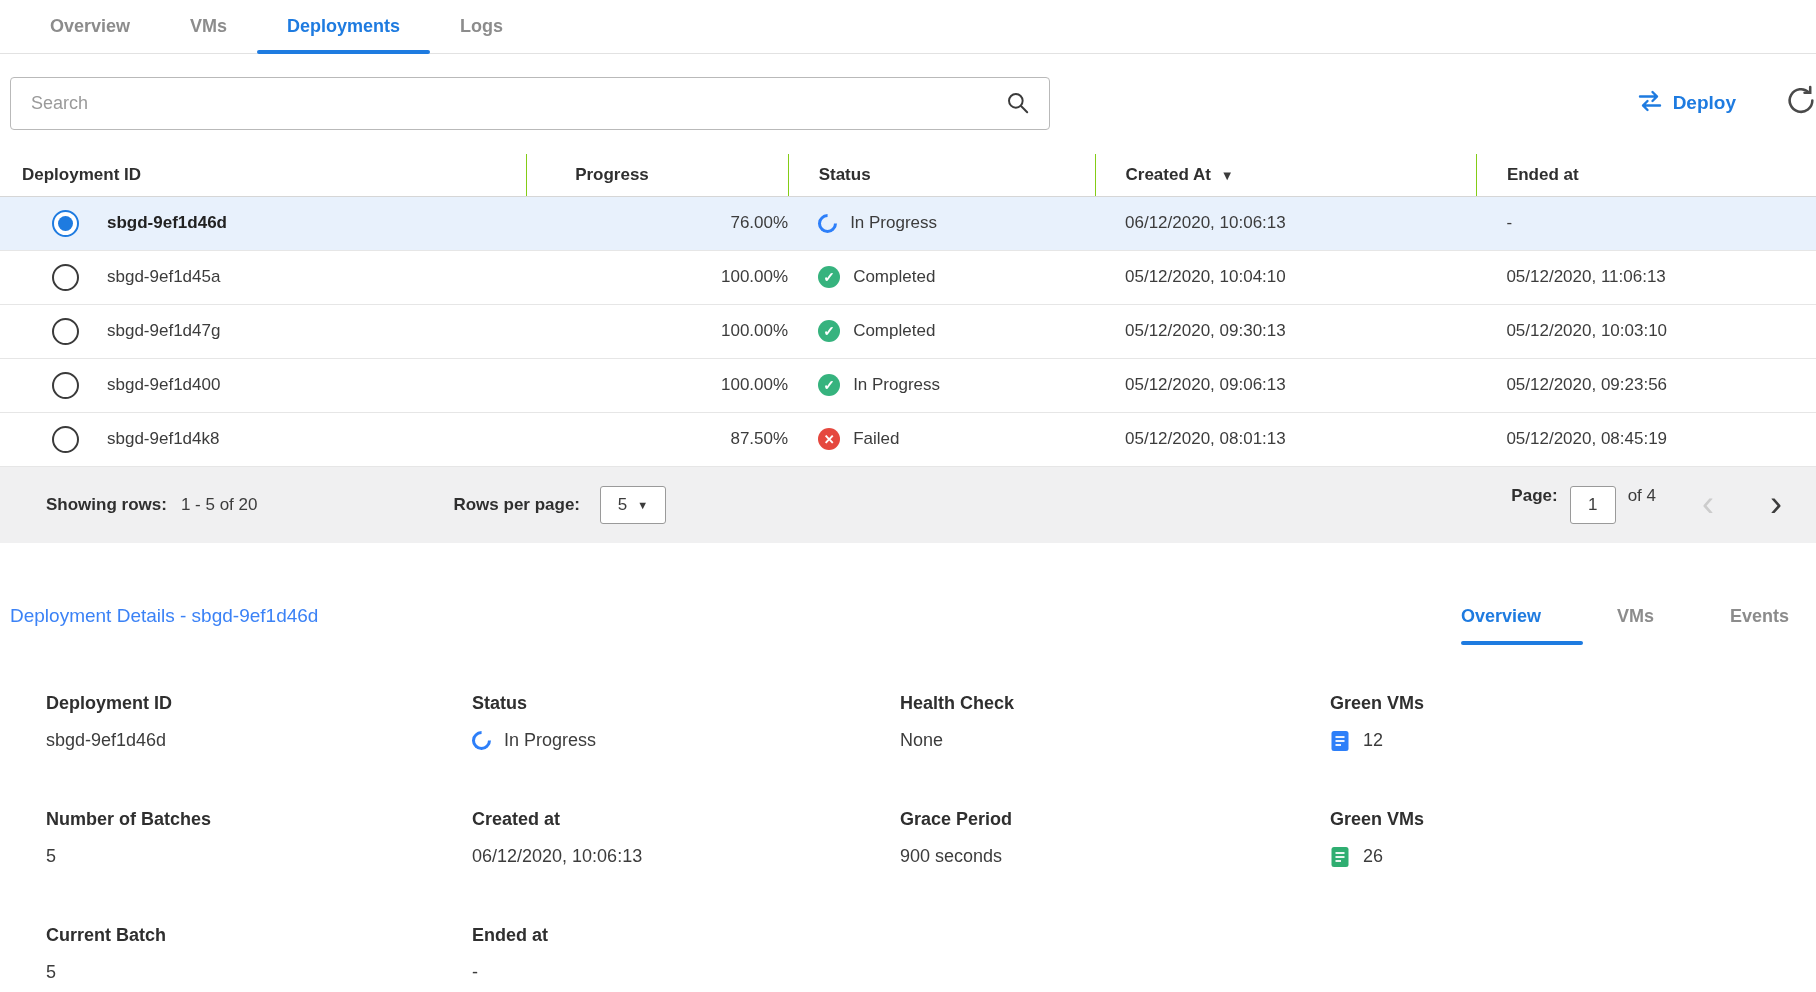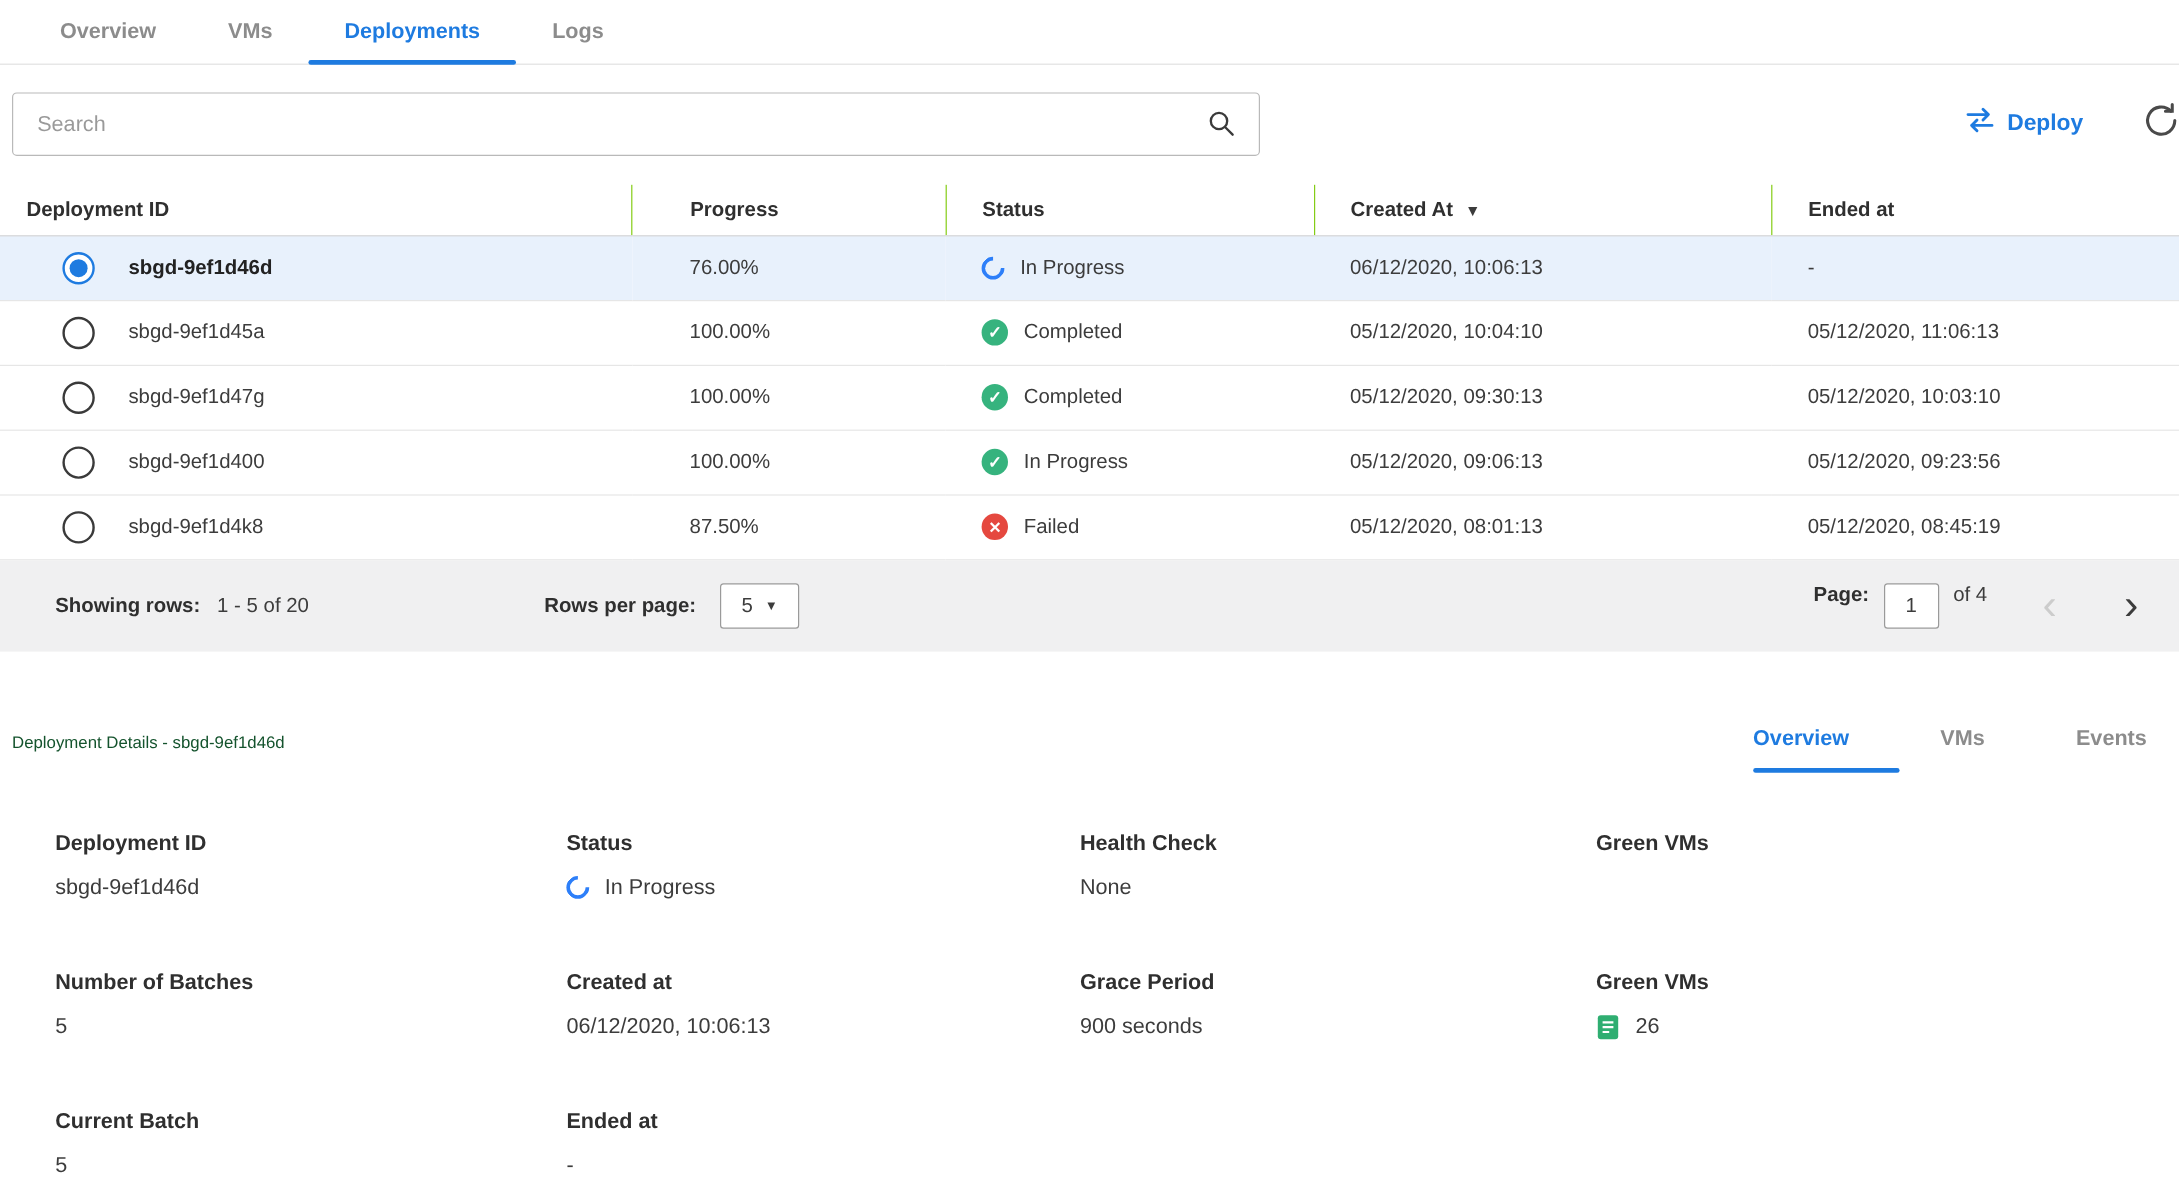--- a/index.html
+++ b/index.html
@@ -29,21 +29,21 @@
   .search-icon svg{display:block;}
   .deploy-btn{margin-left:auto;margin-right:66px;display:flex;align-items:center;gap:10px;border:none;background:none;color:var(--accent-blue);font-family:inherit;font-size:19px;font-weight:700;cursor:pointer;padding:6px 4px;}
   .refresh-clip{position:absolute;right:-12px;top:50%;transform:translateY(-50%);}
   
   .dep-table{width:100%;border-collapse:collapse;table-layout:fixed;margin-top:24px;}
   .dep-table thead th{height:42px;text-align:left;font-size:17px;font-weight:700;color:#2f2f2f;border-bottom:1px solid #d6d6d6;padding:0 0 0 30px;cursor:pointer;}
   .dep-table thead th:not(:first-child){border-left:1px solid #84cc16;}
   .dep-table thead th.c-id{padding-left:22px;}
   .dep-table thead th.c-progress{padding-left:48px;}
   .dep-table tbody td{height:54px;border-bottom:1px solid #e6e6e6;padding:0 0 0 30px;color:#3c3c3c;}
-  .dep-table tbody td.c-progress{padding-left:48px;}
+  .dep-table tbody td.c-progress{padding-left:48px;text-align:right;}
   .dep-table tbody tr.selected{background:#e8f1fc;}
   .dep-table tbody tr.selected .id-text{font-weight:700;color:#222;}
   .cell-id{display:flex;align-items:center;gap:28px;padding-left:22px;}
   .sort-caret{font-size:13px;margin-left:10px;color:#3c3c3c;}
   
   .radio{width:27px;height:27px;border:2px solid #3a3a3a;border-radius:50%;display:inline-flex;align-items:center;justify-content:center;flex:0 0 auto;cursor:pointer;background:#fff;}
   .radio.checked{border-color:var(--accent-blue);}
   .radio.checked::after{content:"";width:15px;height:15px;border-radius:50%;background:var(--accent-blue);}
   
   .status-wrap{display:flex;align-items:center;gap:13px;}
@@ -61,21 +61,21 @@
   .rpp-select{margin-left:20px;height:38px;min-width:66px;border:1px solid #9a9a9a;border-radius:3px;background:#fff;display:inline-flex;align-items:center;justify-content:center;gap:10px;padding:0 10px;cursor:pointer;}
   .rpp-select .caret{font-size:11px;}
   .page-group{margin-left:auto;display:flex;align-items:flex-start;}
   .page-input{width:46px;height:38px;border:1px solid #9a9a9a;border-radius:3px;text-align:center;font-family:inherit;font-size:17px;color:#3c3c3c;margin:0 12px;background:#fff;}
   .chev{font-size:36px;line-height:1;padding:0 4px;cursor:pointer;color:#3c3c3c;user-select:none;}
   .chev.first{margin-left:42px;}
   .chev + .chev{margin-left:48px;}
   .chev.disabled{color:#cccccc;cursor:default;}
   
   .details-header{margin-top:62px;display:flex;align-items:flex-end;padding:0 27px 0 10px;border-bottom:0;}
-  .details-title{font-size:14px;font-weight:400;color:#14532d;margin:0;padding-bottom:18px;}
+  .details-title{font-size:19px;font-weight:400;color:#3b82f6;margin:0;padding-bottom:18px;}
   .details-tabs{margin-left:auto;display:flex;column-gap:76px;}
   .details-tabs .dtab{position:relative;font-size:18px;font-weight:700;color:#8c8c8c;padding-bottom:18px;cursor:pointer;}
   .details-tabs .dtab.active{color:var(--accent-blue);}
   .details-tabs .dtab.active::after{content:"";position:absolute;left:0;width:calc(100% + 42px);bottom:0;height:4px;border-radius:3px;background:var(--accent-blue);}
   .details-grid{margin-top:48px;padding-left:46px;display:grid;grid-template-columns:426px 428px 430px auto;row-gap:56px;}
   .field .f-label{font-size:18px;font-weight:700;color:#2f2f2f;}
   .field .f-value{margin-top:15px;font-size:18px;color:#3c3c3c;display:flex;align-items:center;gap:13px;min-height:24px;}
   .vm-icon{display:inline-flex;}
   .vm-icon.blue{color:var(--vm-blue);}
   .vm-icon.green{color:var(--vm-green);}
@@ -261,20 +261,31 @@
         <span class="status-icon spinner"></span>
         <span>In Progress</span>
       </div>
     </div>
     <div class="field">
       <div class="f-label">Health Check</div>
       <div class="f-value">None</div>
     </div>
     <div class="field">
       <div class="f-label">Green VMs</div>
+      <div class="f-value">
+        <span class="vm-icon blue">
+          <svg width="20" height="24" viewBox="0 0 20 24">
+              <rect x="1.5" y="2" width="17" height="20" rx="2.5" fill="currentColor"></rect>
+              <line x1="5.5" y1="8" x2="14.5" y2="8" stroke="#fff" stroke-width="1.8"></line>
+              <line x1="5.5" y1="12" x2="14.5" y2="12" stroke="#fff" stroke-width="1.8"></line>
+              <line x1="5.5" y1="16" x2="11" y2="16" stroke="#fff" stroke-width="1.8"></line>
+            </svg>
+        </span>
+        <span>12</span>
+      </div>
     </div>
 
     <div class="field">
       <div class="f-label">Number of Batches</div>
       <div class="f-value">5</div>
     </div>
     <div class="field">
       <div class="f-label">Created at</div>
       <div class="f-value">06/12/2020, 10:06:13</div>
     </div>

